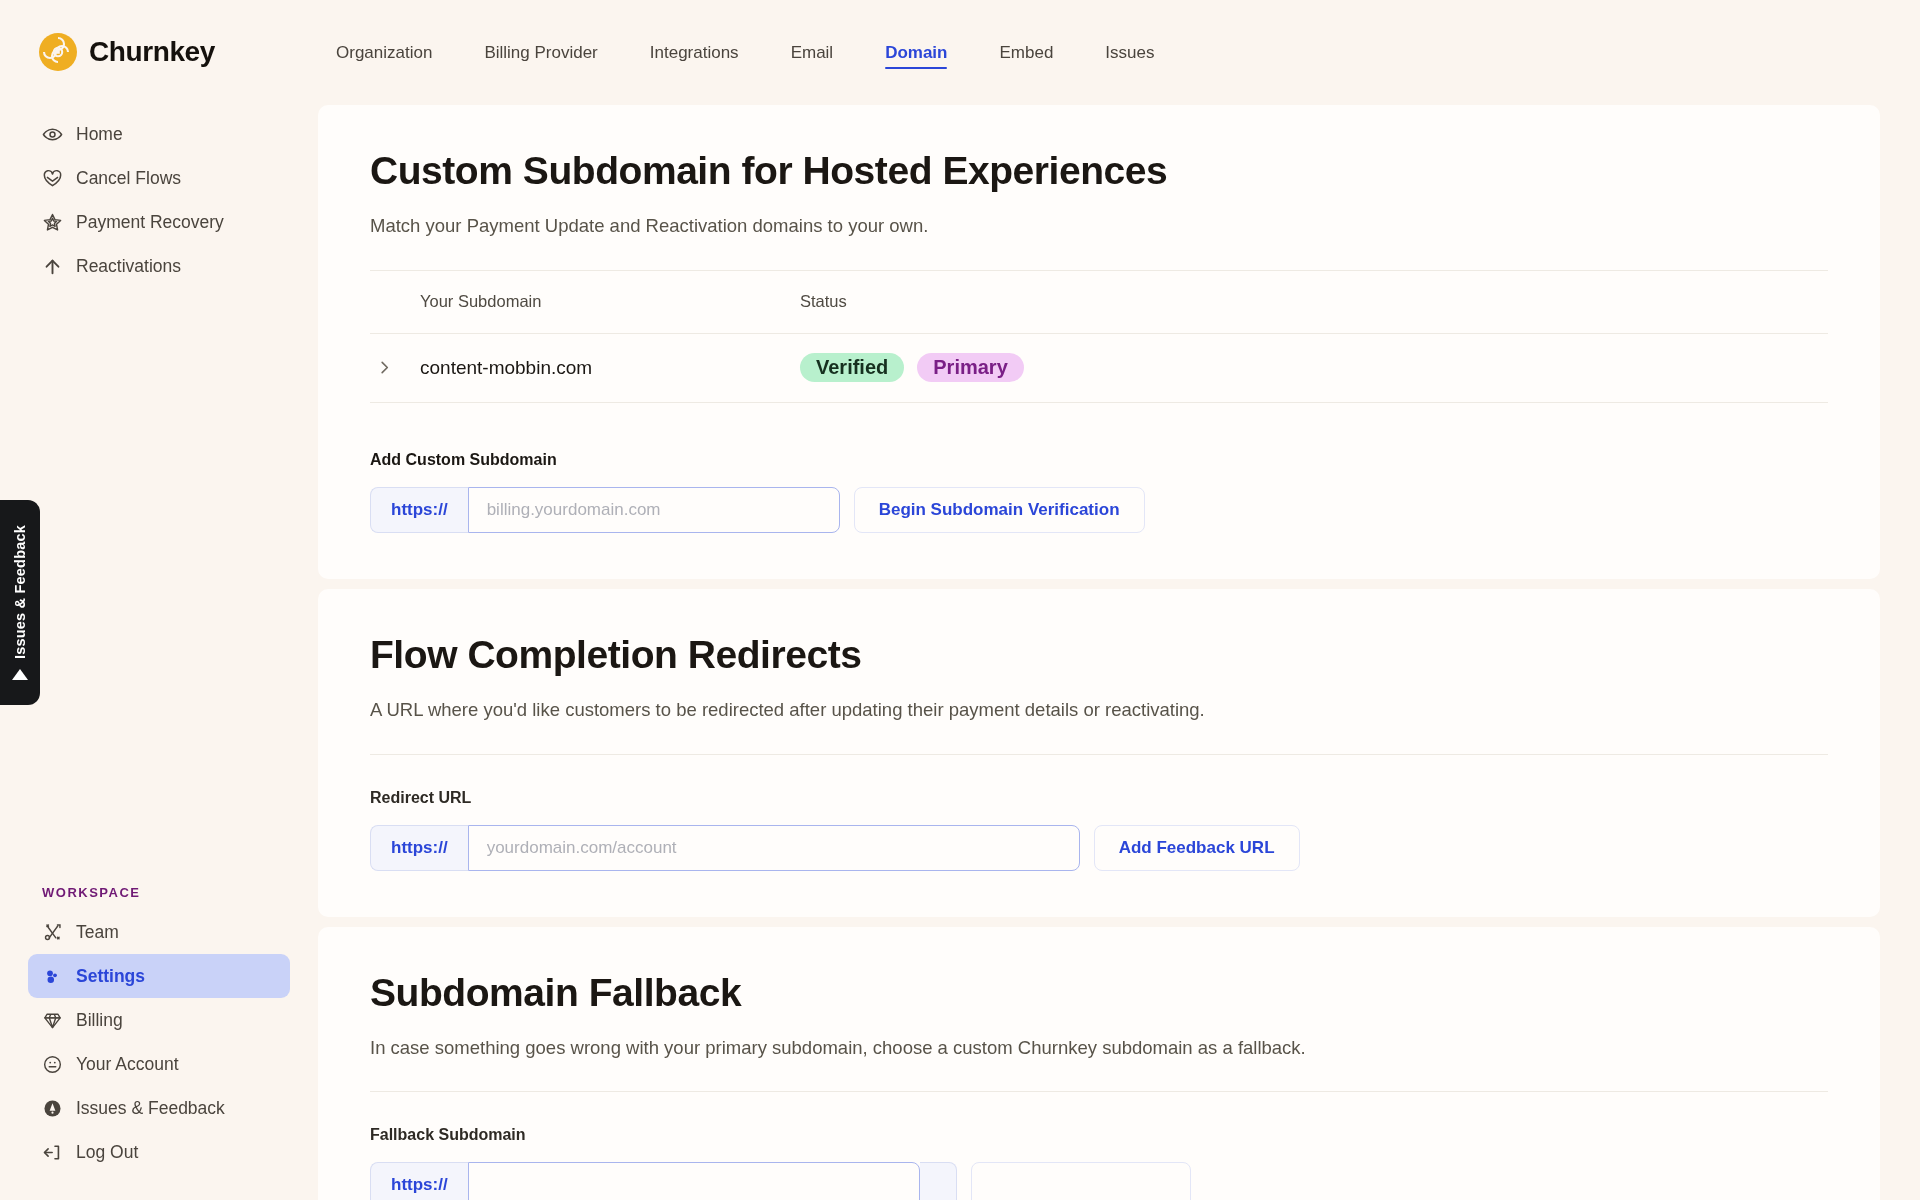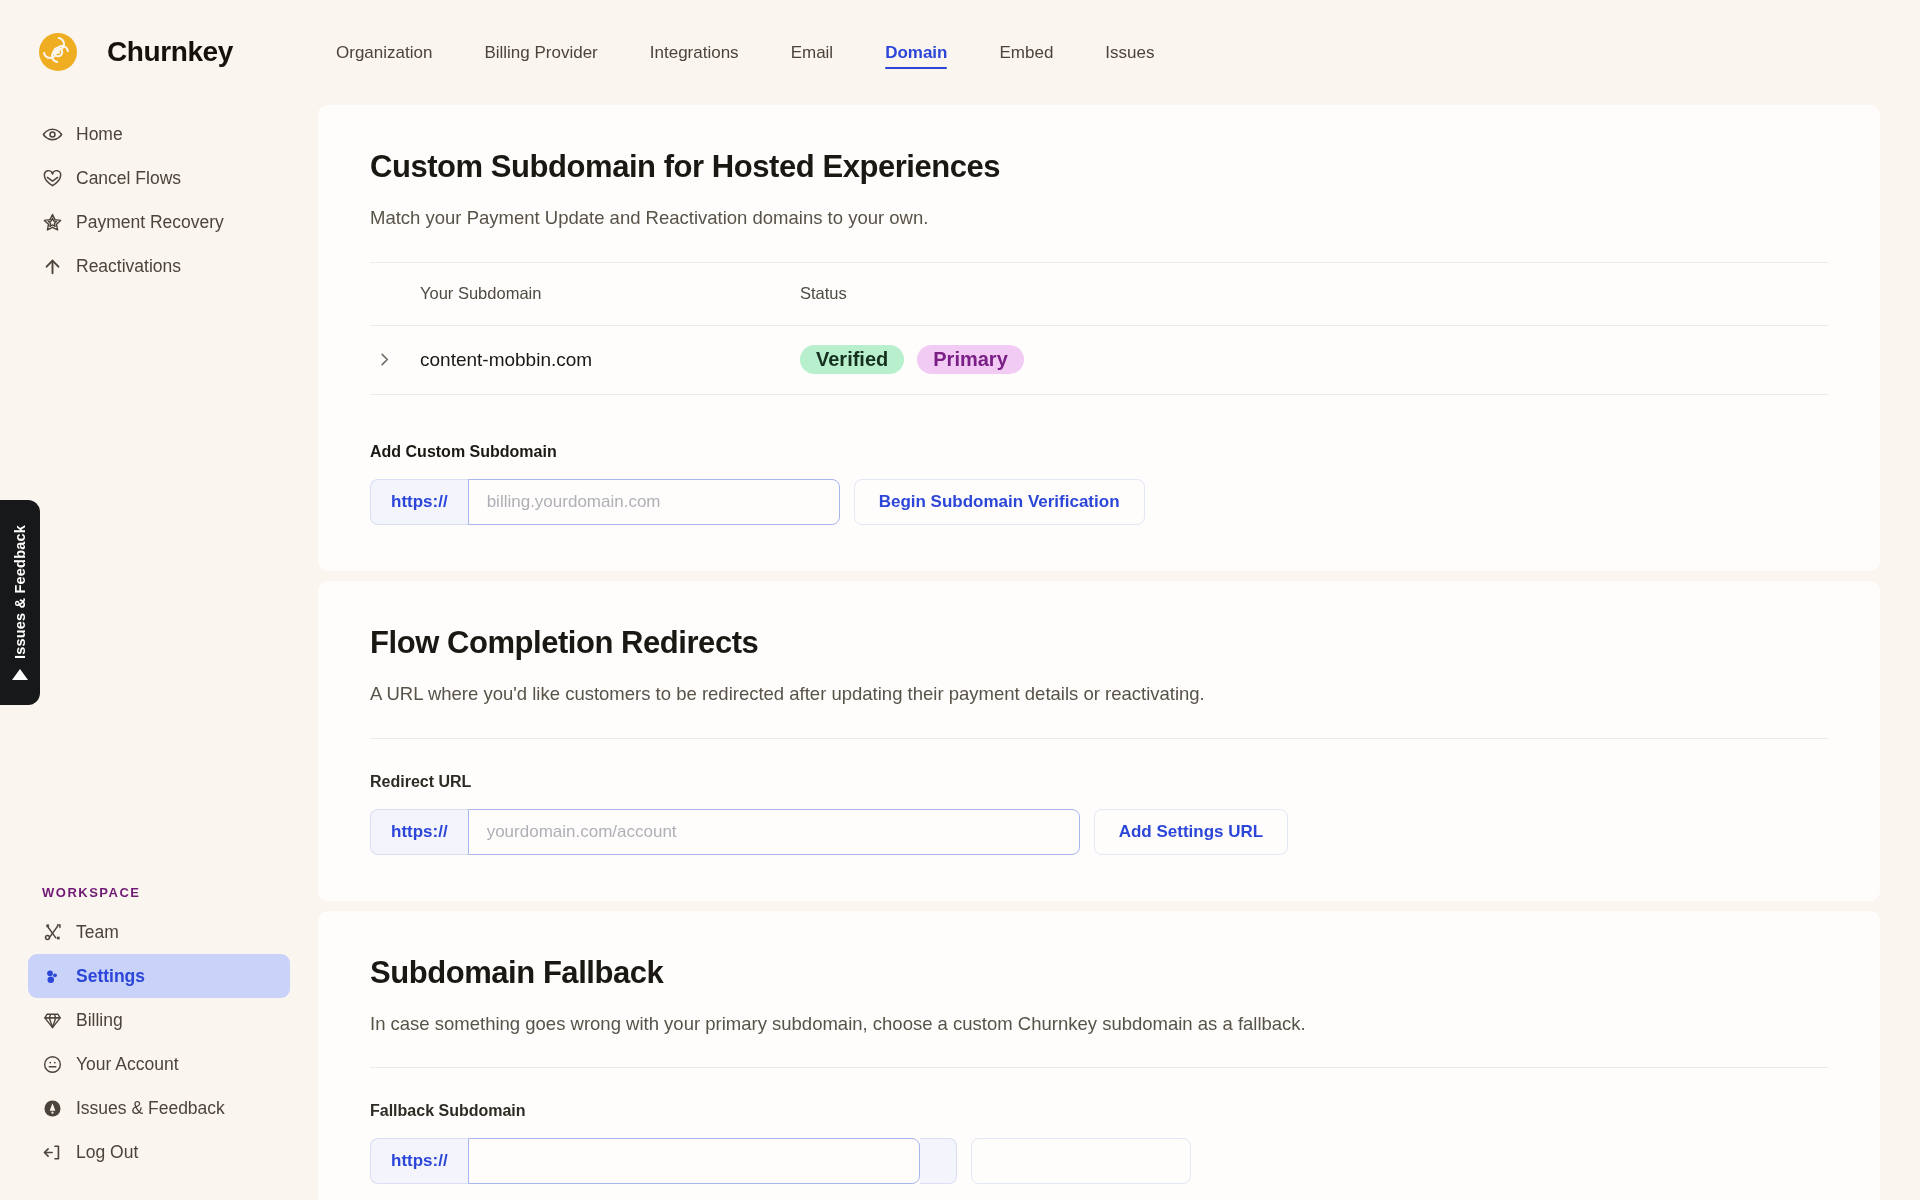--- a/index.html
+++ b/index.html
@@ -13,21 +13,21 @@
   .app { position: relative; width: 1920px; height: 1200px; display: flex; }
 
   
   .sidebar {
     width: 318px; height: 1200px;
     background: #FBF5EF;
     flex: 0 0 318px;
     position: relative;
     padding-top: 24px;
   }
-  .brand { display: flex; align-items: center; gap: 29px; padding: 8px 0 0 38px; }
+  .brand { display: flex; align-items: center; gap: 11px; padding: 8px 0 0 38px; }
   .brand-logo { width: 40px; height: 40px; flex: 0 0 40px; }
   .brand-name { font-size: 28px; font-weight: 700; color: #15110d; letter-spacing: -0.4px; }
 
   .nav-top { margin-top: 40px; padding: 0 28px; }
   .nav-item {
     display: flex; align-items: center; gap: 13px;
     height: 44px; padding: 0 14px;
     border-radius: 9px;
     cursor: pointer;
     color: #4a443d;
@@ -91,21 +91,21 @@
   }
 
   .cards { padding: 0 40px 0 0; }
   .card {
     background: #FFFDFB;
     border-radius: 10px;
     margin-bottom: 10px;
     padding: 0;
   }
   .card-head { padding: 44px 52px 0 52px; }
-  .card-title { font-size: 31px; font-weight: 700; color: #1b1713; letter-spacing: -0.45px; }
+  .card-title { font-size: 39px; font-weight: 700; color: #1b1713; letter-spacing: -0.45px; }
   .card-sub { font-size: 18.5px; color: #585349; margin-top: 20px; line-height: 1.45; }
   .rule { height: 1px; background: #eeeae3; margin: 30px 52px 0 52px; }
   .card-body { padding: 0 52px 46px 52px; }
 
   
   .tbl-head { display: flex; align-items: center; height: 62px; font-size: 16.5px; color: #4f4a42; font-weight: 500; }
   .col-caret { width: 50px; flex: 0 0 50px; }
   .col-sub { width: 380px; flex: 0 0 380px; }
   .col-status { flex: 1; }
   .tbl-row {
@@ -397,21 +397,21 @@
           <p class="card-sub">A URL where you'd like customers to be redirected after updating their payment details or reactivating.</p>
         </div>
         <div class="rule"></div>
         <div class="card-body">
           <div class="field-label sm" style="margin-top:34px;">Redirect URL</div>
           <div class="field-row">
             <div class="inputgrp">
               <span class="prefix">https://</span>
               <input class="txtin w-redirect" type="text" placeholder="yourdomain.com/account" style="">
             </div>
-            <button class="btn-soft">Add Settings URL</button>
+            <button class="btn-soft">Add Feedback URL</button>
           </div>
         </div>
       </section>
 
       <section class="card">
         <div class="card-head">
           <h2 class="card-title">Subdomain Fallback</h2>
           <p class="card-sub">In case something goes wrong with your primary subdomain, choose a custom Churnkey subdomain as a fallback.</p>
         </div>
         <div class="rule"></div>

